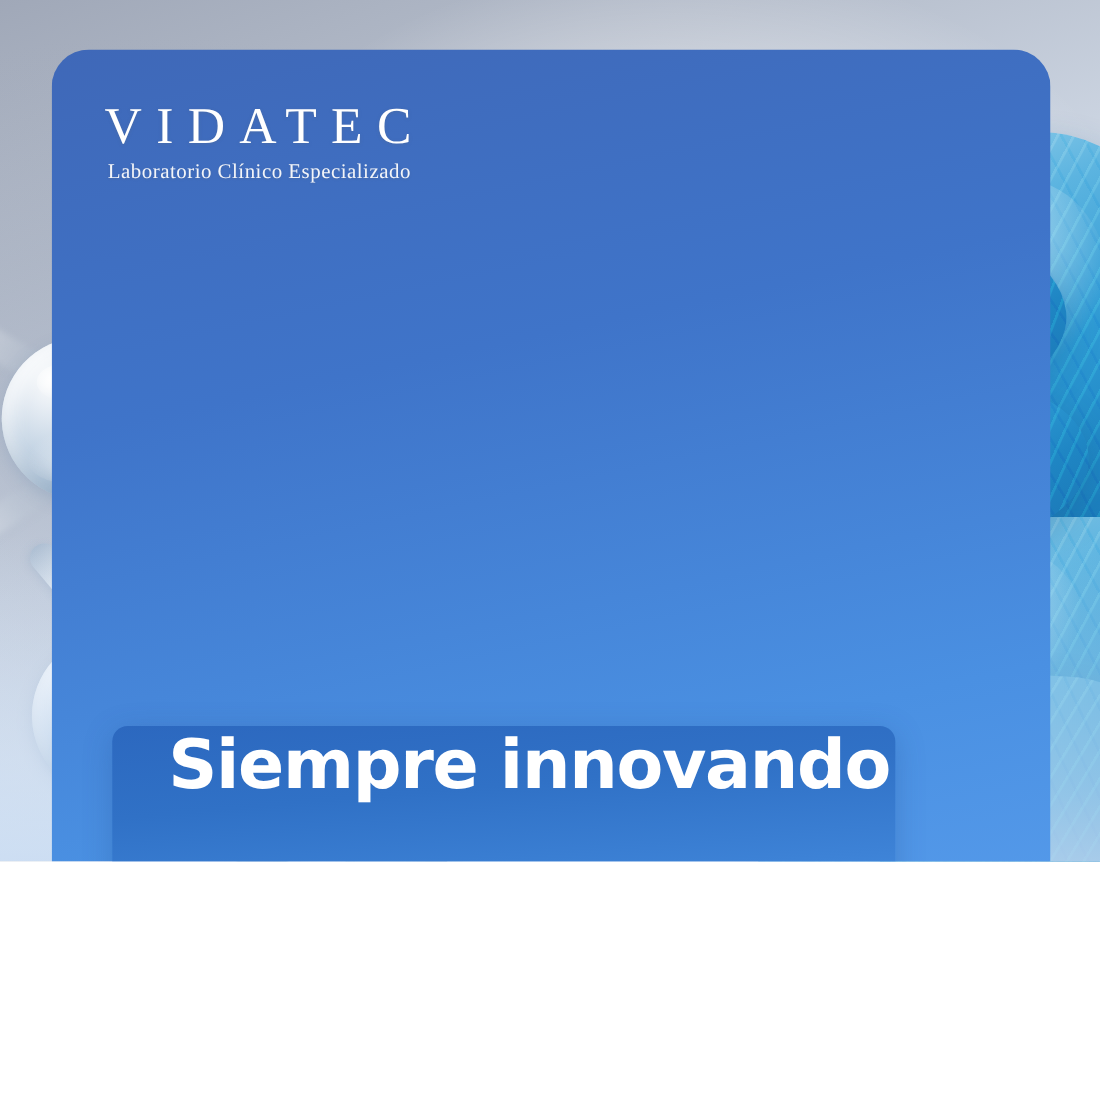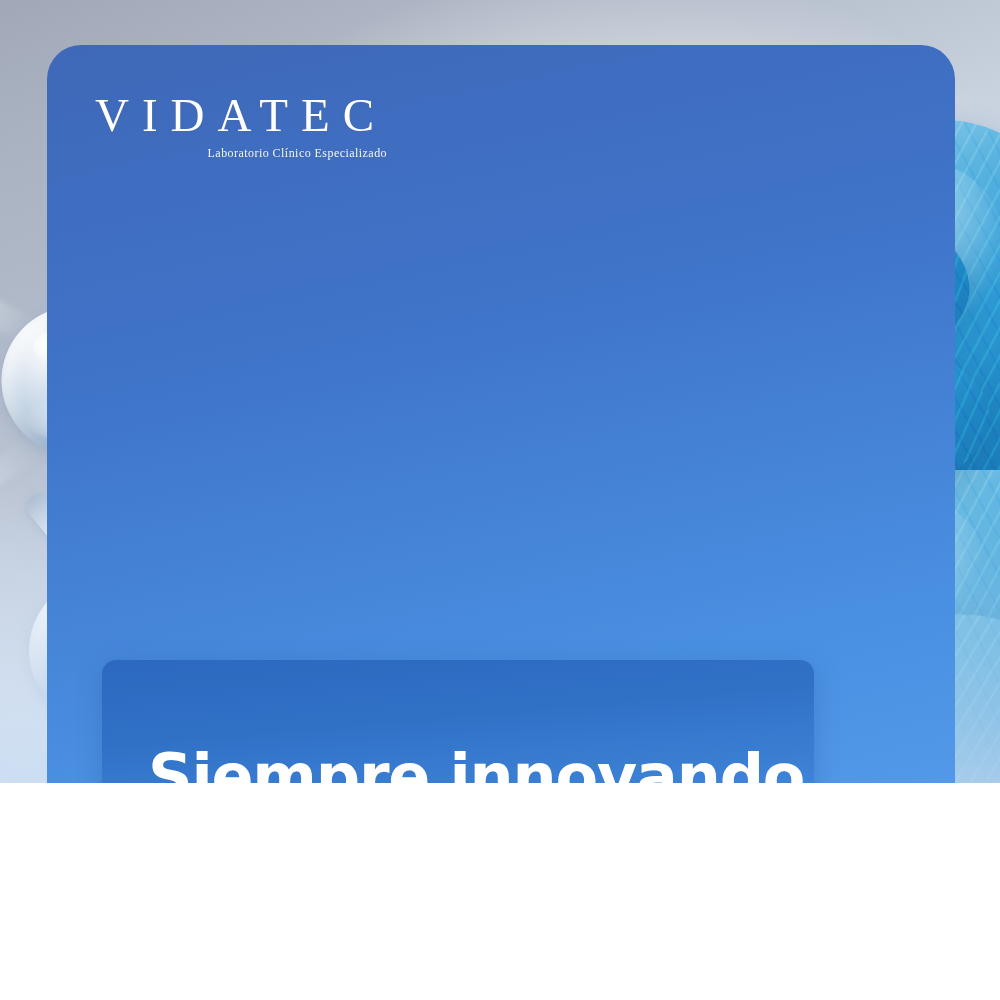--- a/index.html
+++ b/index.html
@@ -218,43 +218,42 @@
     font-size: 47px;
     font-weight: 400;
     letter-spacing: 13px;
     color: #ffffff;
     line-height: 1;
     text-shadow: 0 1px 3px rgba(90,105,130,0.35);
     white-space: nowrap;
   }
   .logo-tagline {
     font-family: "Liberation Serif", "DejaVu Serif", serif;
-    font-size: 12px;
+    font-size: 19px;
     font-weight: 400;
     letter-spacing: 0.45px;
     color: #f3f5f9;
     margin-top: 7px;
-    margin-left: 17px;
+    margin-left: 3px;
     white-space: nowrap;
     text-shadow: 0 1px 2px rgba(90,105,130,0.30);
-    text-align: right;
   }
 
   
   .banner {
     position: absolute;
     left: 102px;
     top: 660px;
     width: 712px;
     height: 240px;
     border-radius: 14px;
     background: linear-gradient(175deg, #2c68bf 0%, #3071c6 28%, #3d82d6 58%, #4b94e7 85%, #4f99ec 100%);
     box-shadow: 0 6px 26px rgba(30,75,140,0.26);
     display: flex;
-    flex-direction: column;
+    flex-direction: row;
     justify-content: center;
     padding: 0 0 6px 46px;
   }
   .banner-line {
     font-family: "DejaVu Sans", "Liberation Sans", sans-serif;
     font-weight: 700;
     font-size: 62px;
     line-height: 1.12;
     color: #ffffff;
     letter-spacing: -1.2px;

